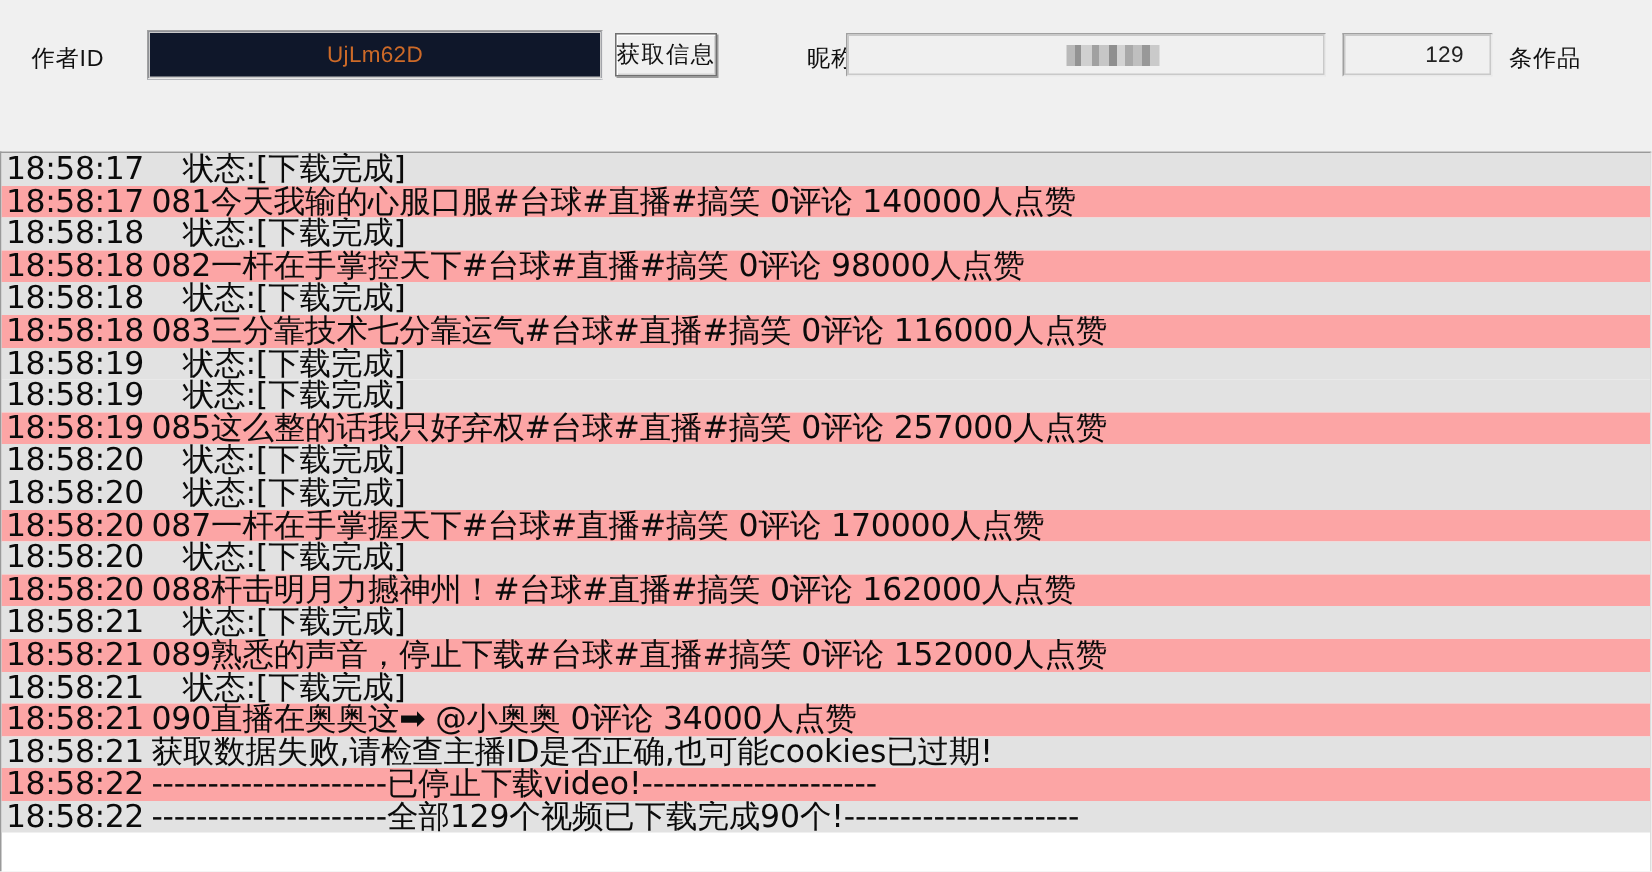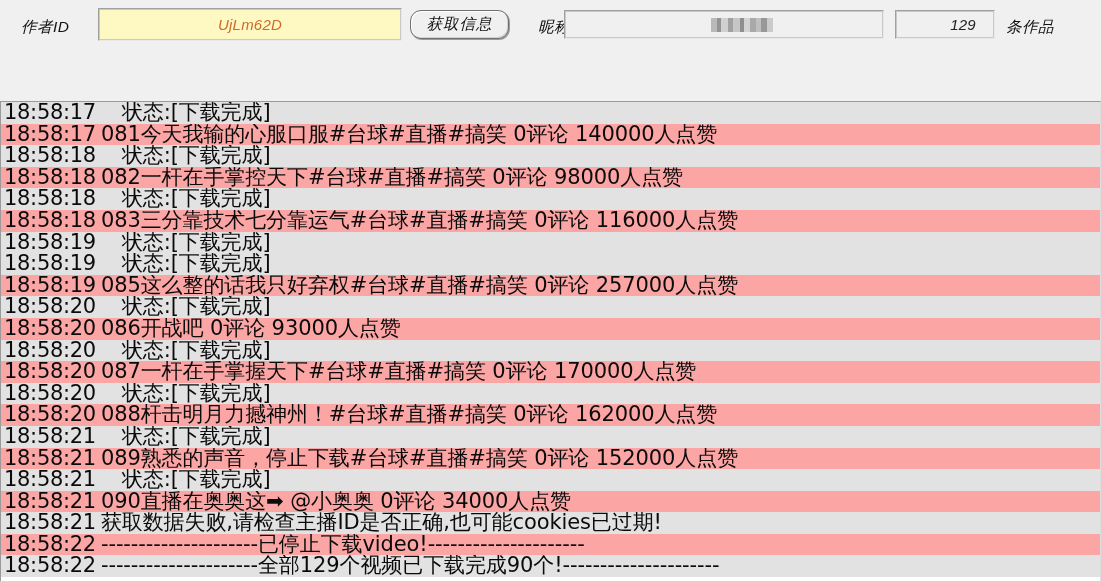--- a/index.html
+++ b/index.html
@@ -25,21 +25,21 @@
 
   
   .row {
     position: absolute;
     left: 0;
     width: 1101px;
     display: flex;
     align-items: center;
     box-sizing: border-box;
   }
-  #row-author { top: 0; height: 49px; padding: 0 8px 0 6px; font-style: italic; }
+  #row-author { top: 12px; height: 49px; padding: 0 8px 0 6px; }
   #row-path   { top: 49px; height: 52px; padding: 0 8px 0 6px; }
 
   .form-label {
     font-size: 15.5px;
     color: #111;
     letter-spacing: .5px;
     white-space: nowrap;
     user-select: none;
   }
 
@@ -49,21 +49,21 @@
     border: 1px solid;
     border-color: #a0a0a0 #e9e9e9 #e9e9e9 #a0a0a0;
     outline: 1px solid #c9c9c9;
     outline-offset: -2px;
     display: flex;
     align-items: center;
     justify-content: center;
     overflow: hidden;
     white-space: nowrap;
   }
-  .textbox.white { background: #fef9c3; }
+  .textbox.white { background: #0f172a; }
   .textbox.flat  { background: #f0f0f0; padding-left: 36px; }
   .textbox .val {
     font-size: 15px;
     color: #cd6a28;
     letter-spacing: .2px;
   }
   .textbox .val.dark { color: #222; }
 
   
   .btn {
@@ -80,21 +80,21 @@
     letter-spacing: 1px;
     white-space: nowrap;
     cursor: default;
     user-select: none;
   }
   .btn.disabled { color: #a4a4a4; }
 
   
   #lbl-author-id { position:absolute; left: 21px; top: 17px; }
   #author-id-input { position: absolute; left: 98px; top: 8px; width: 304px; height: 33px; }
-  #btn-get-info { position: absolute; left: 410px; top: 10px; width: 99px; height: 29px; border-radius: 11px; }
+  #btn-get-info { position: absolute; left: 410px; top: 10px; width: 68px; height: 29px; }
   #lbl-nickname { position: absolute; left: 506px; top: 17px; padding-left: 32px; }
   #nickname-input { position: absolute; left: 564px; top: 10px; width: 320px; height: 29px; }
   #count-input { position: absolute; left: 895px; top: 10px; width: 100px; height: 29px; }
   #lbl-works-unit { position: absolute; left: 1006px; top: 17px; }
 
   
   #btn-save-path { position: absolute; left: 6px; top: 60px; width: 78px; height: 32px; }
   #save-path-input { position: absolute; left: 100px; top: 60px; width: 757px; height: 32px; }
   #btn-start { position: absolute; left: 874px; top: 60px; width: 106px; height: 32px; }
   #btn-stop  { position: absolute; left: 991px; top: 60px; width: 104px; height: 32px; }
@@ -195,21 +195,20 @@
         <div class="log-line even"><span class="ts">18:58:17</span><span class="msg indent">状态:[下载完成]</span></div>
         <div class="log-line odd"><span class="ts">18:58:17</span><span class="msg">081今天我输的心服口服#台球#直播#搞笑  0评论  140000人点赞</span></div>
         <div class="log-line even"><span class="ts">18:58:18</span><span class="msg indent">状态:[下载完成]</span></div>
         <div class="log-line odd"><span class="ts">18:58:18</span><span class="msg">082一杆在手掌控天下#台球#直播#搞笑  0评论  98000人点赞</span></div>
         <div class="log-line even"><span class="ts">18:58:18</span><span class="msg indent">状态:[下载完成]</span></div>
         <div class="log-line odd"><span class="ts">18:58:18</span><span class="msg">083三分靠技术七分靠运气#台球#直播#搞笑  0评论  116000人点赞</span></div>
         <div class="log-line even"><span class="ts">18:58:19</span><span class="msg indent">状态:[下载完成]</span></div>
         <div class="log-line even"><span class="ts">18:58:19</span><span class="msg indent">状态:[下载完成]</span></div>
         <div class="log-line odd"><span class="ts">18:58:19</span><span class="msg">085这么整的话我只好弃权#台球#直播#搞笑  0评论  257000人点赞</span></div>
         <div class="log-line even"><span class="ts">18:58:20</span><span class="msg indent">状态:[下载完成]</span></div>
-        <div class="log-line odd"><span class="ts">18:58:20</span><span class="msg">086开战吧  0评论  93000人点赞</span></div>
         <div class="log-line even"><span class="ts">18:58:20</span><span class="msg indent">状态:[下载完成]</span></div>
         <div class="log-line odd"><span class="ts">18:58:20</span><span class="msg">087一杆在手掌握天下#台球#直播#搞笑  0评论  170000人点赞</span></div>
         <div class="log-line even"><span class="ts">18:58:20</span><span class="msg indent">状态:[下载完成]</span></div>
         <div class="log-line odd"><span class="ts">18:58:20</span><span class="msg">088杆击明月力撼神州！#台球#直播#搞笑  0评论  162000人点赞</span></div>
         <div class="log-line even"><span class="ts">18:58:21</span><span class="msg indent">状态:[下载完成]</span></div>
         <div class="log-line odd"><span class="ts">18:58:21</span><span class="msg">089熟悉的声音，停止下载#台球#直播#搞笑  0评论  152000人点赞</span></div>
         <div class="log-line even"><span class="ts">18:58:21</span><span class="msg indent">状态:[下载完成]</span></div>
         <div class="log-line odd"><span class="ts">18:58:21</span><span class="msg">090直播在奥奥这➡     @小奥奥  0评论  34000人点赞</span></div>
         <div class="log-line even"><span class="ts">18:58:21</span><span class="msg">获取数据失败,请检查主播ID是否正确,也可能cookies已过期!</span></div>
         <div class="log-line odd"><span class="ts">18:58:22</span><span class="msg">---------------------已停止下载video!---------------------</span></div>

